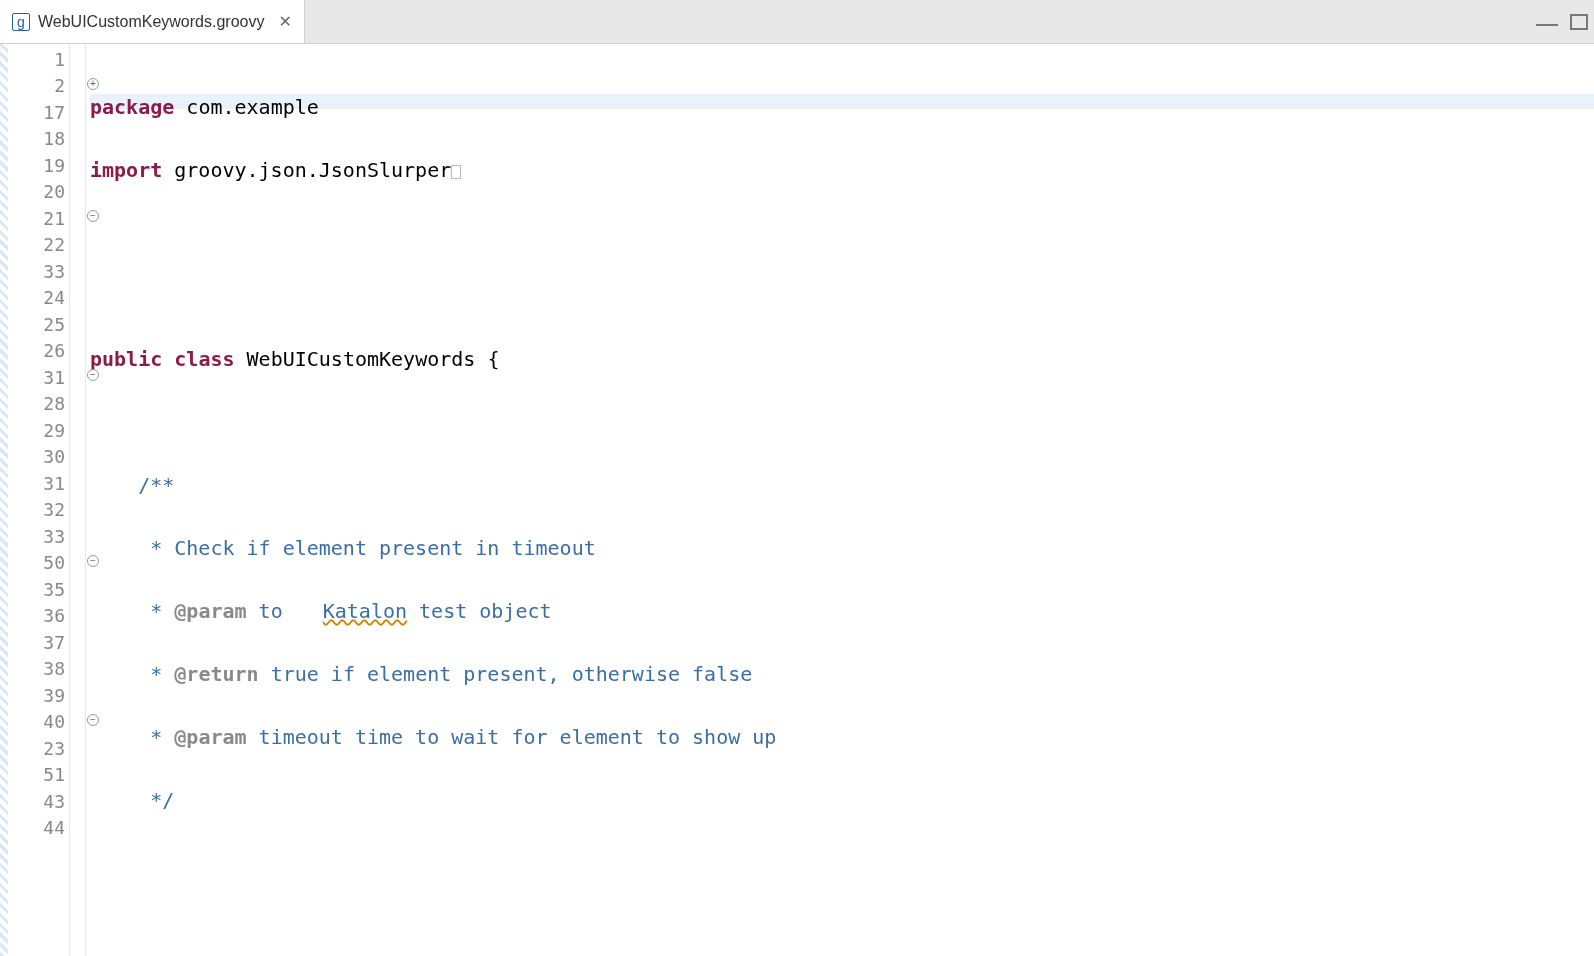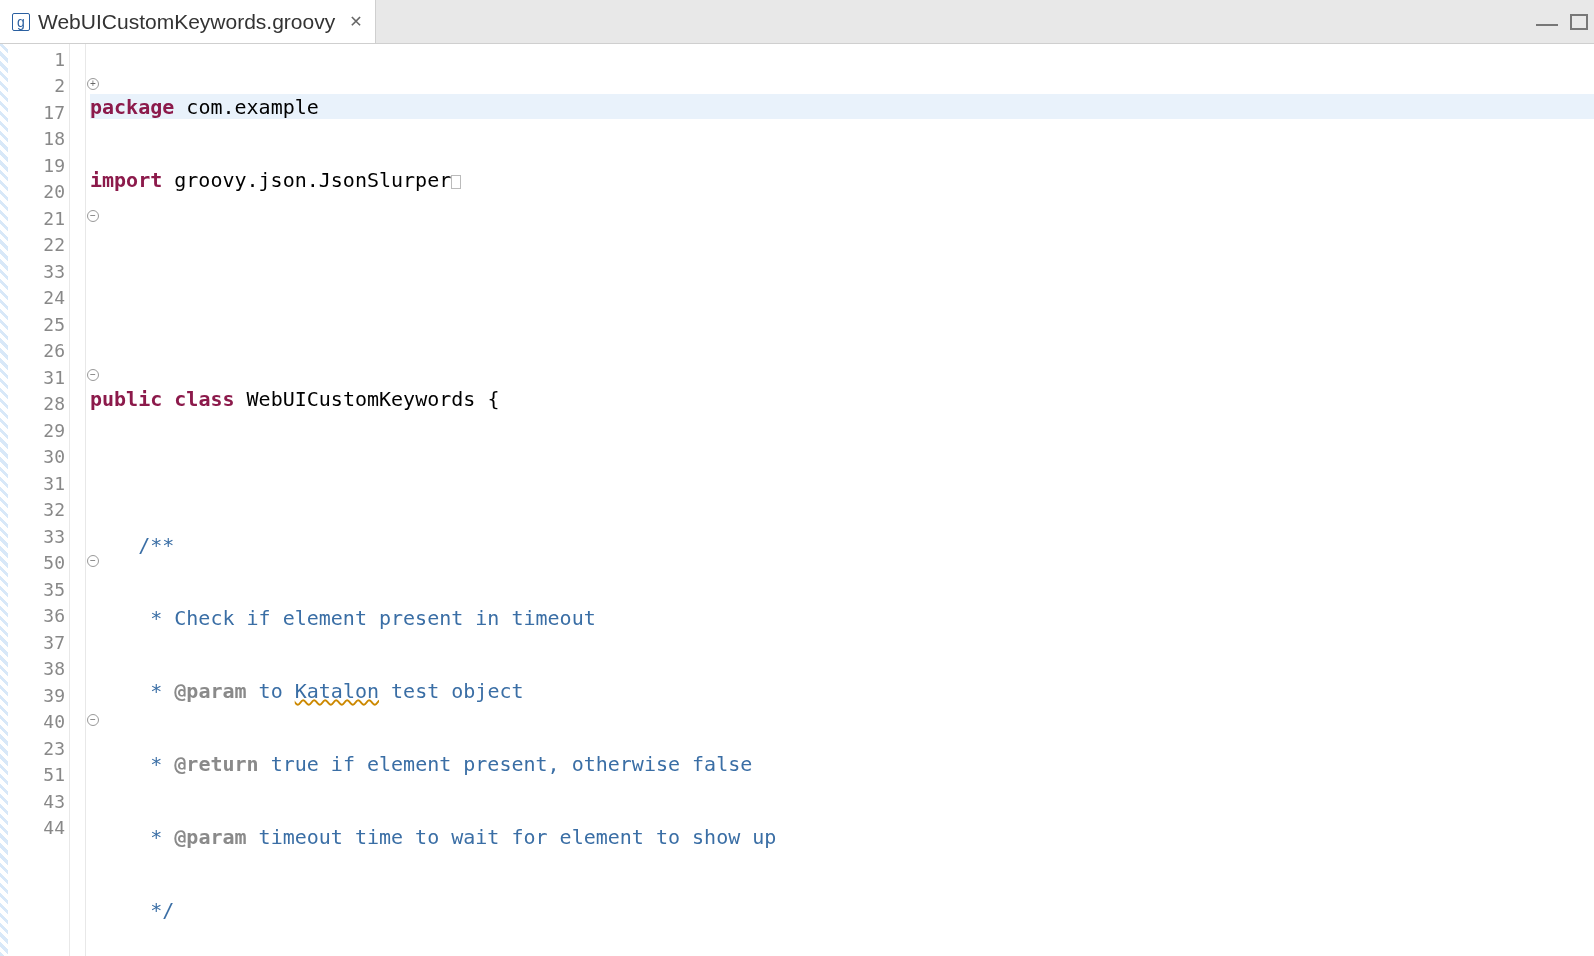--- a/index.html
+++ b/index.html
@@ -36,21 +36,21 @@
     font-size: 14px;
     color: #2a5fa0;
     font-family: sans-serif;
     border: 1px solid #2a5fa0;
     border-radius: 2px;
     line-height: 1;
   }
   .tab-label {
     color: #333;
     font-family: -apple-system, "Segoe UI", Arial, sans-serif;
-    font-size: 21px;
+    font-size: 16px;
   }
   .tab-close {
     margin-left: 6px;
     color: #666;
     font-family: sans-serif;
     font-size: 16px;
     cursor: pointer;
   }
   .toolbar-right {
     position: absolute;
@@ -110,29 +110,29 @@
     font-family: sans-serif;
   }
   .code-area {
     flex: 1;
     padding-top: 2px;
     padding-left: 4px;
     white-space: pre;
     overflow: hidden;
   }
   .cline {
-    height: 25px;
+    height: 15px;
     line-height: 26.5px;
   }
   .cline.hl { background: #e9f2fb; }
   .kw { color: #8c1a4b; font-weight: 600; }
   .doc { color: #3a6ea5; }
   .tag { color: #8a8a8a; font-weight: 600; }
   .it { }
-  .squiggle { text-decoration: underline wavy #cc8800; text-decoration-skip-ink: none; }
+  .squiggle { text-decoration: underline wavy #cc8800; text-decoration-skip-ink: none; margin-left: 28px; }
   .fold-box {
     display: inline-block;
     border: 1px solid #bbb;
     width: 10px;
     height: 14px;
     vertical-align: -2px;
   }
   .left-strip {
     width: 8px;
     background: repeating-linear-gradient(45deg,#d8e8f8 0,#d8e8f8 3px,#ffffff 3px,#ffffff 7px);

